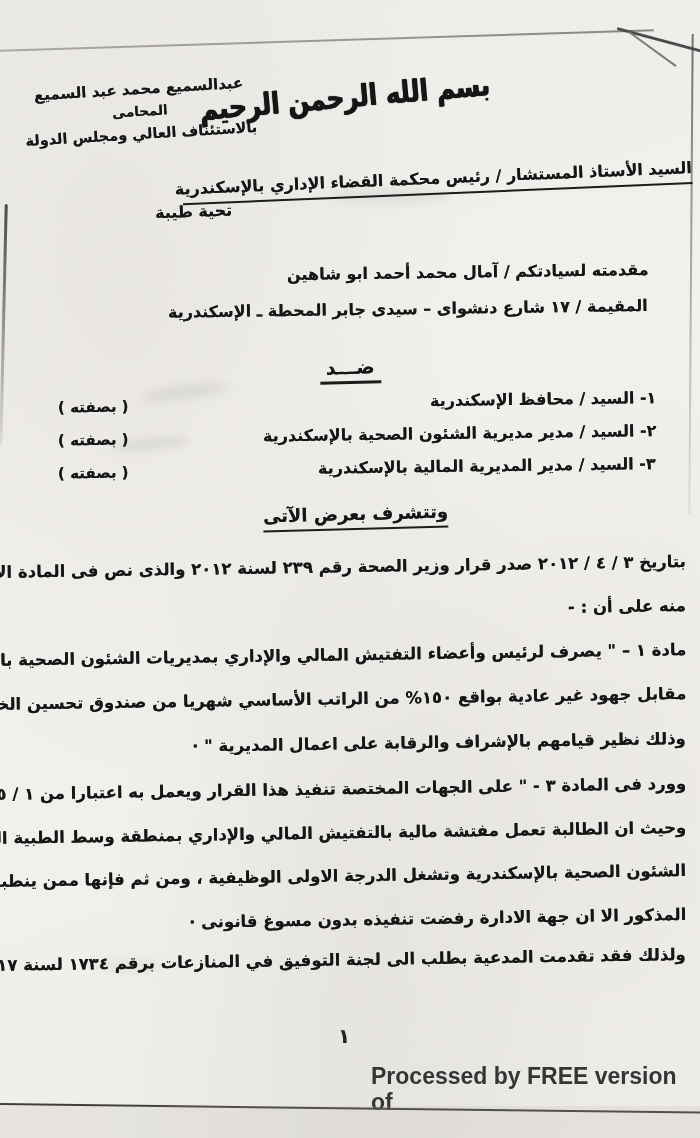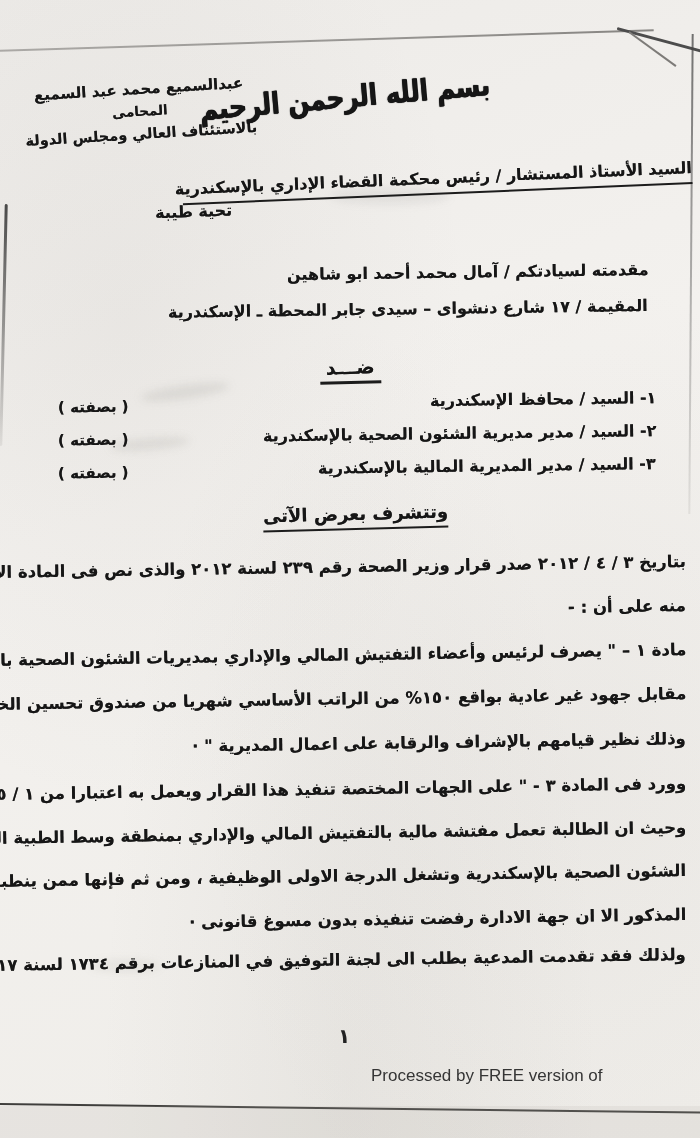--- a/index.html
+++ b/index.html
@@ -77,22 +77,22 @@
   .body-heading{position:absolute;left:263px;top:503px;font-size:18px;font-weight:bold;
     padding-bottom:4px;border-bottom:2.5px solid #1c1c1c;transform:rotate(-1.6deg);}
   .body-line{position:absolute;right:14px;font-size:16.5px;font-weight:bold;white-space:nowrap;
     text-align:right;transform:rotate(-0.9deg);transform-origin:right center;}
   .b0{top:552px;} .b1{top:596px;} .b2{top:640px;} .b3{top:684px;} .b4{top:729px;}
   .b5{top:774px;} .b6{top:818px;} .b7{top:861px;} .b8{top:905px;} .b9{top:945px;}
   
   .page-number{position:absolute;left:338px;top:1024px;font-size:20px;font-weight:bold;
     color:#222;}
   .watermark{position:absolute;left:371px;top:1063px;
-    font-family:"Liberation Sans",sans-serif;font-size:17px;line-height:26px;
-    color:#353535;font-weight:400;}
+    font-family:"Liberation Sans",sans-serif;font-size:23px;line-height:26px;
+    color:#353535;font-weight:700;}
 </style>
 </head>
 <body>
 
 <div class="page">
 
   <div class="edge-top"></div>
   <div class="corner-a"></div>
   <div class="corner-b"></div>
   <div class="edge-right"></div>

